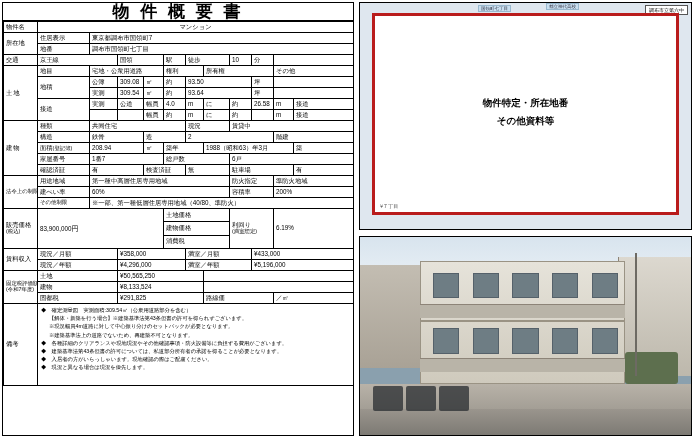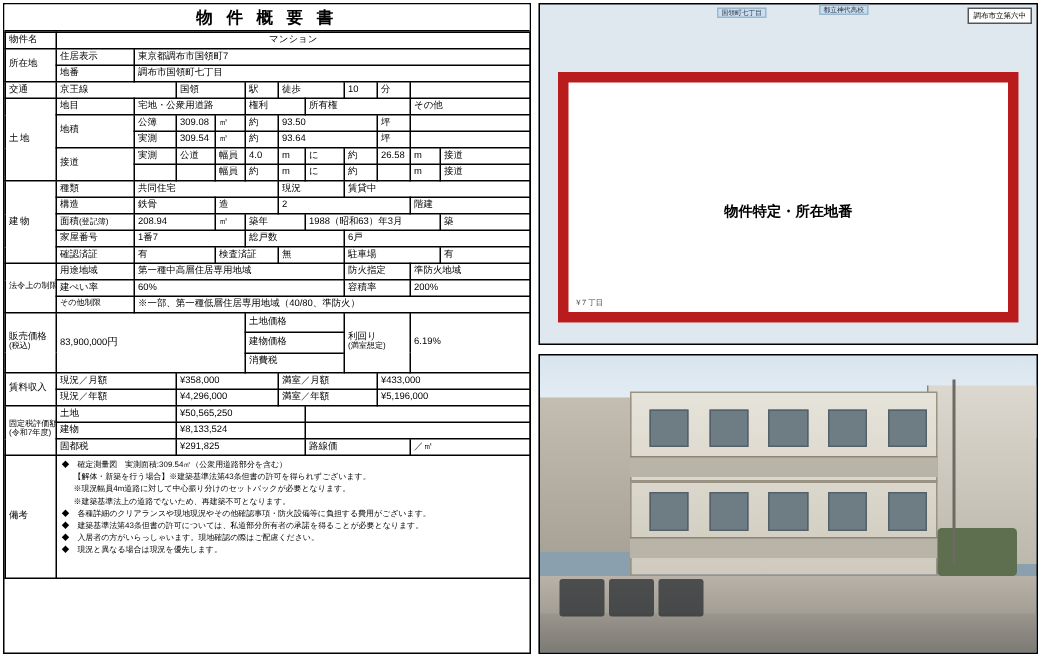--- a/index.html
+++ b/index.html
@@ -21,21 +21,21 @@
     border: 1px solid #000;
     background: #fff;
   }
   .title-bar {
     height: 18px;
     border-bottom: 1px solid #000;
     display: flex; align-items: center; justify-content: center;
     background: #ffffff;
   }
   .title-bar .t {
-    font-size: 11px; font-weight: bold; letter-spacing: 3px;
+    font-size: 17px; font-weight: bold; letter-spacing: 3px;
     border-bottom: 0px solid #000;
   }
   table.main {
     border-collapse: collapse;
     width: 100%;
     table-layout: fixed;
   }
   table.main td, table.main th {
     border: 1px solid #000;
     padding: 0px 2px;
@@ -64,21 +64,21 @@
   
   .right-top {
     position: absolute; left: 359px; top: 2px;
     width: 333px; height: 228px;
     border: 1px solid #000;
     background: #dfe7ef;
     overflow: hidden;
   }
   .map-inner {
     position: absolute; left: 12px; top: 10px; right: 12px; bottom: 14px;
-    background: #ffffff; border: 7px solid #b91c1c; margin-top: 35px;
+    background: #ffffff; border: 3px solid #b91c1c;
   }
   .map-note {
     position: absolute; left: 0; right: 0; top: 78px;
     text-align: center; font-size: 9.5px; line-height: 1.9; font-weight: bold; color:#000;
   }
   .map-tab {
     position: absolute; right: 3px; top: 2px;
     border: 1px solid #555; background: #fff;
     font-size: 5px; padding: 1px 3px;
   }
@@ -366,20 +366,21 @@
   </div>
 
   <div class="right-top">
     <div class="map-chip" style="left:118px; top:2px;">国領町七丁目</div>
     <div class="map-chip" style="left:186px; top:0px;">都立神代高校</div>
     <div class="map-tab">調布市立第六中</div>
 
     <div class="map-inner">
       <div class="map-note">
         <div>物件特定・所在地番</div>
+        <div>その他資料等</div>
       </div>
       <div class="map-label" style="left:4px; bottom:3px;">￥7 丁目</div>
     </div>
   </div>
 
   <div class="right-bottom">
     <div class="photo">
       <div class="sky"></div>
       <div class="bldgL"></div>
       <div class="bldgR"></div>

